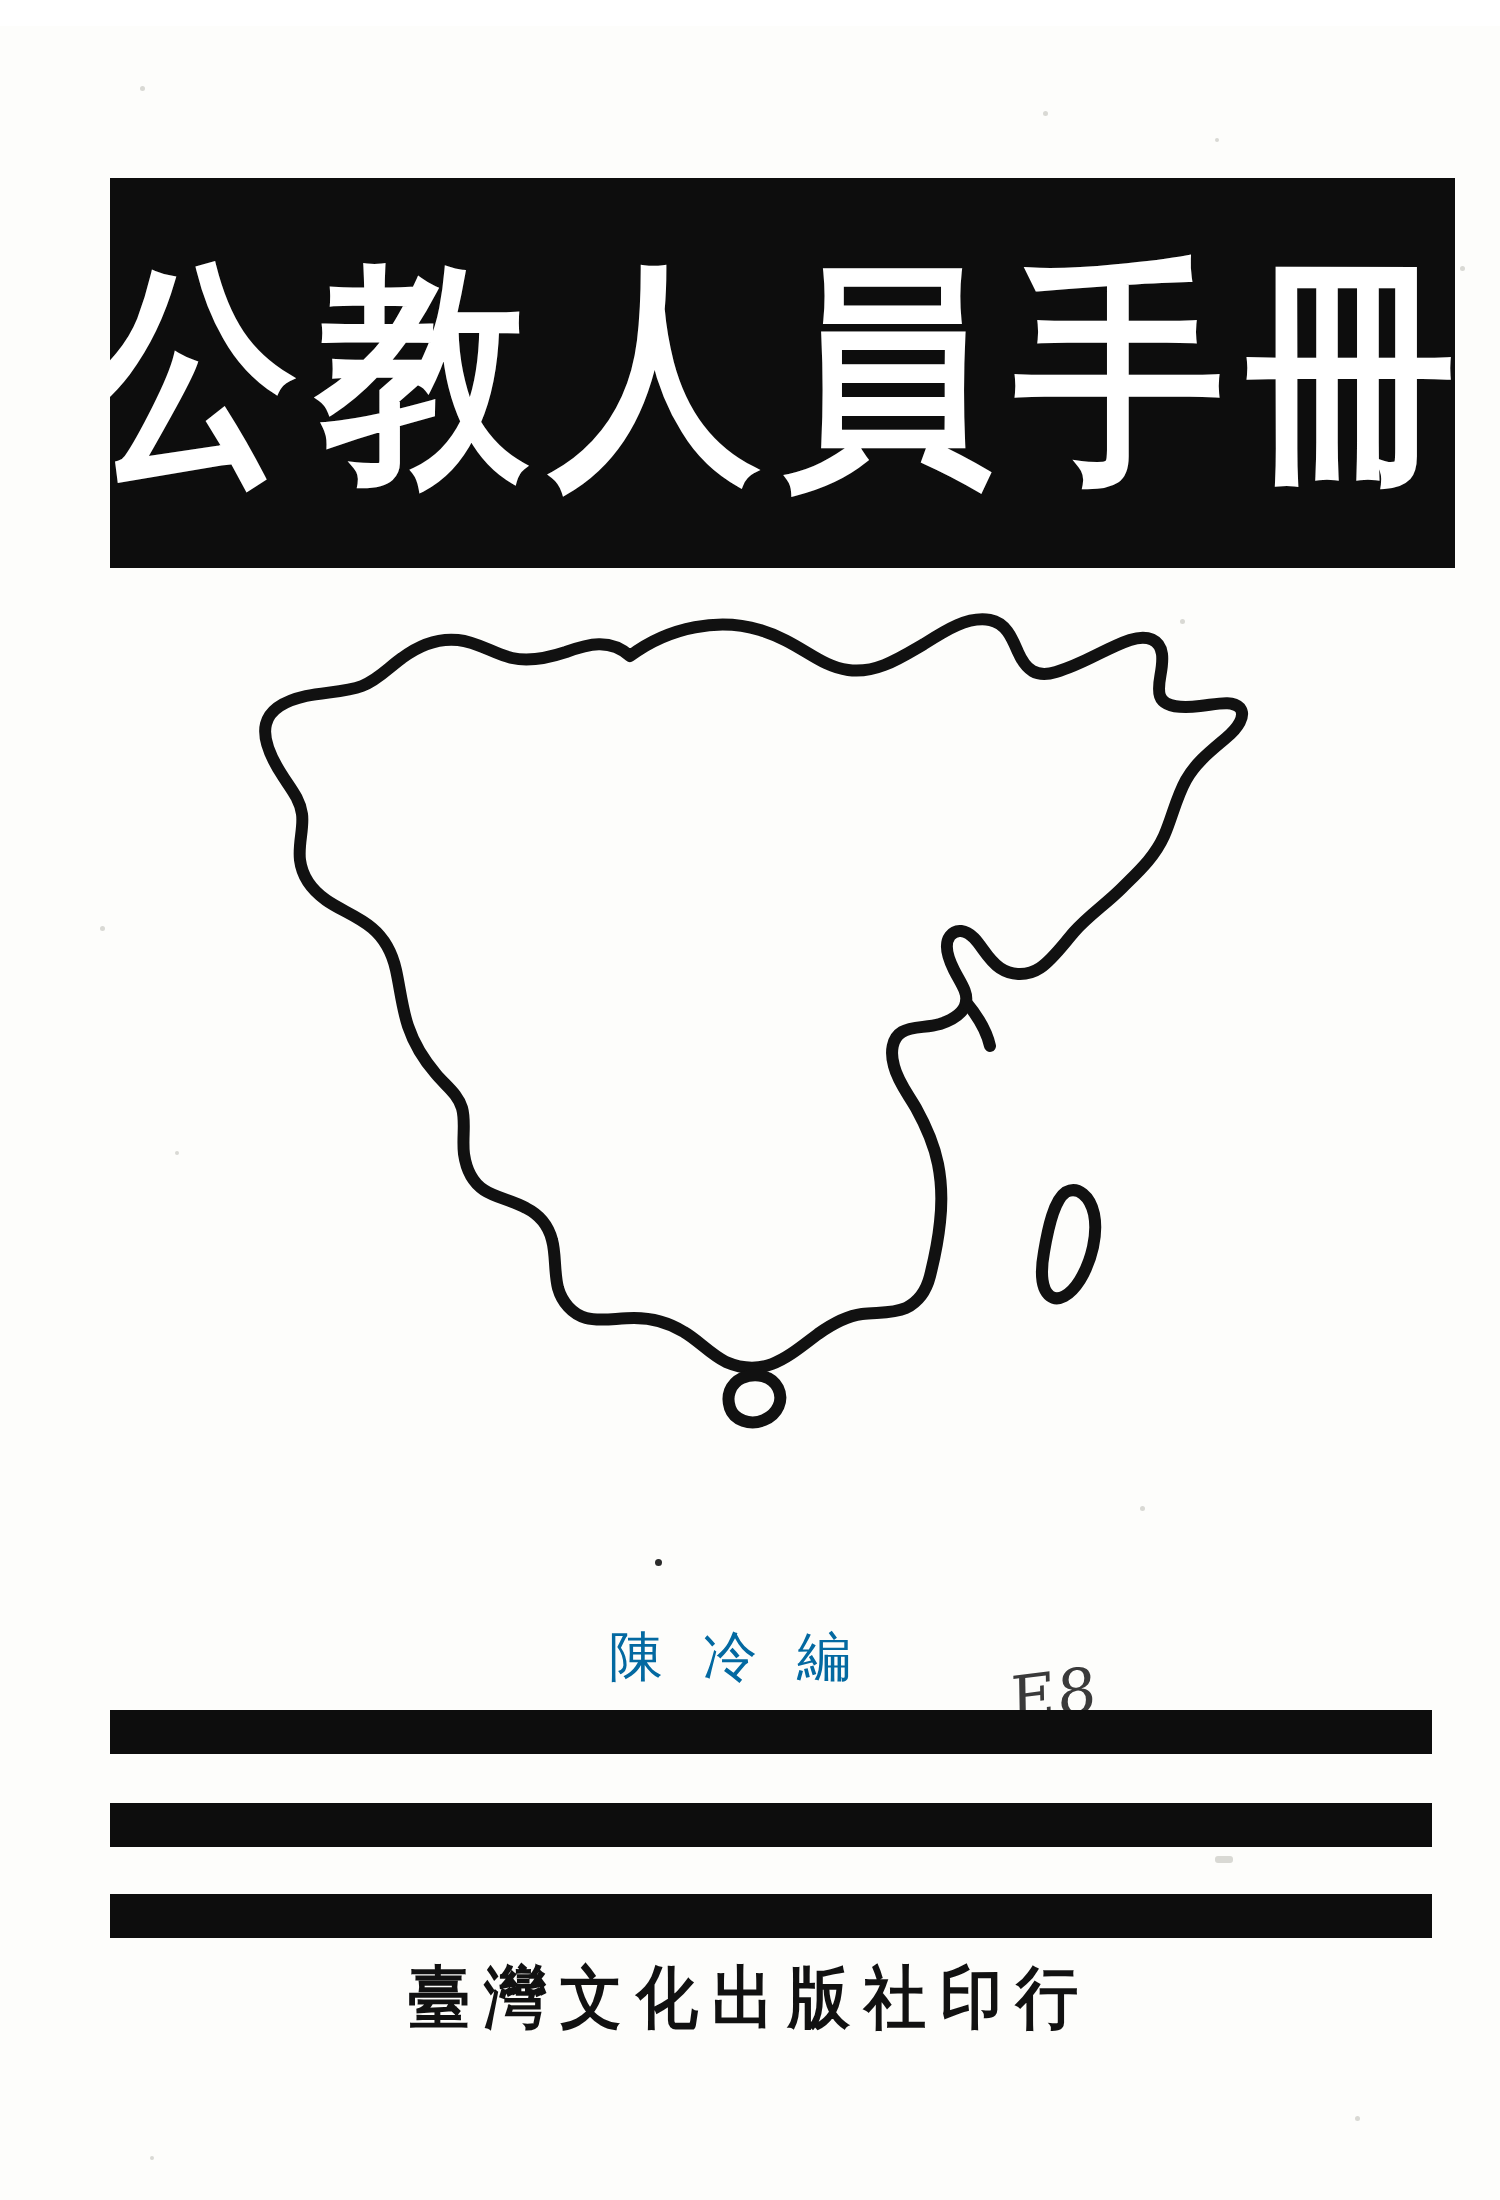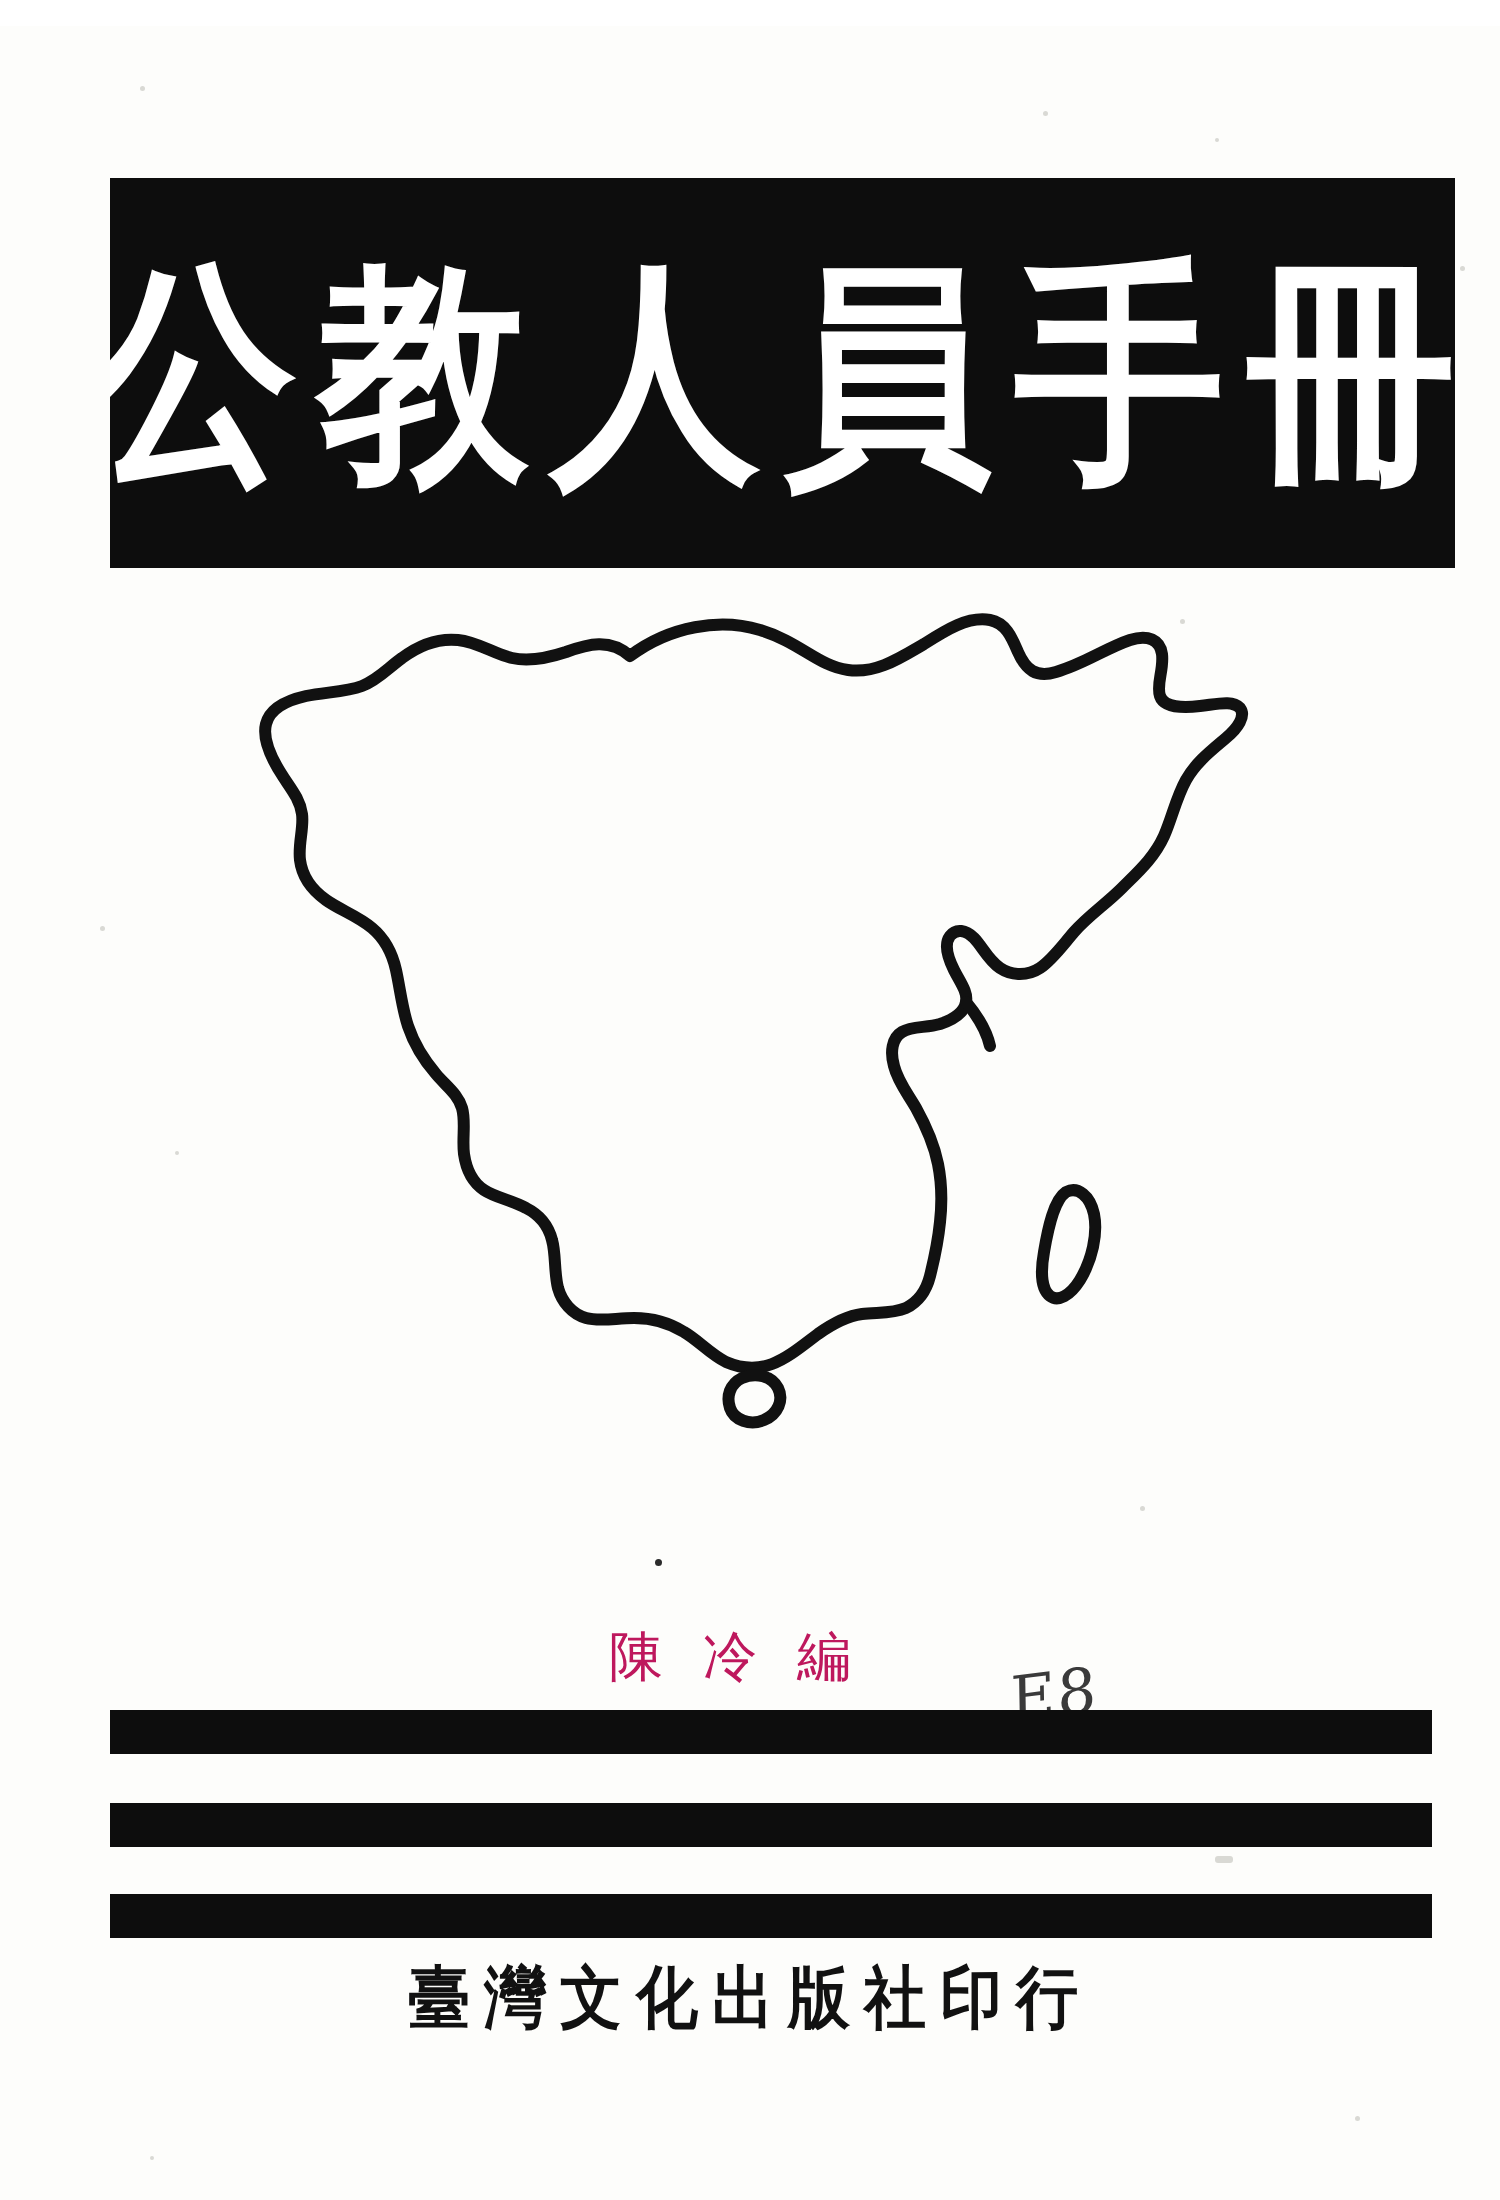--- a/index.html
+++ b/index.html
@@ -80,21 +80,21 @@
     height: 100%;
   }
 
   
   .editor-line {
     position: absolute;
     left: 0;
     top: 1595px;
     width: 1500px;
     text-align: center;
-    color: #be185d;
+    color: #0369a1;
     font-family: "DejaVu Serif", serif;
     font-size: 54px;
     letter-spacing: 40px;
     direction: rtl;
     white-space: nowrap;
   }
 
   
   .pencil-mark {
     position: absolute;

